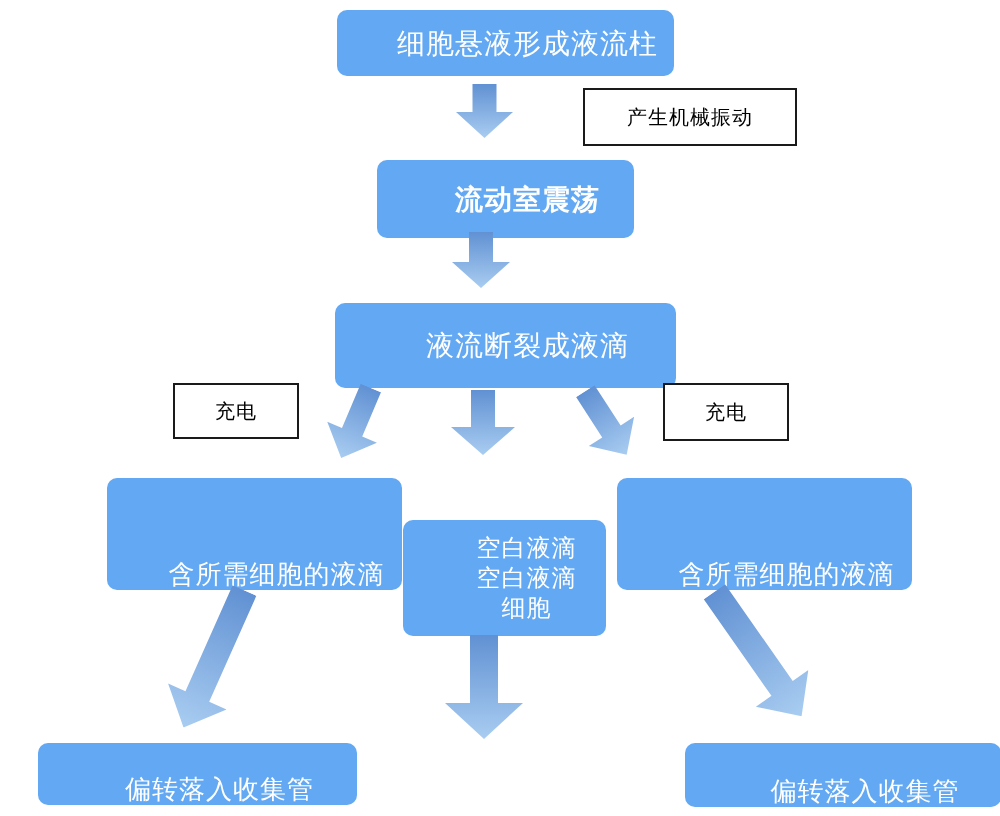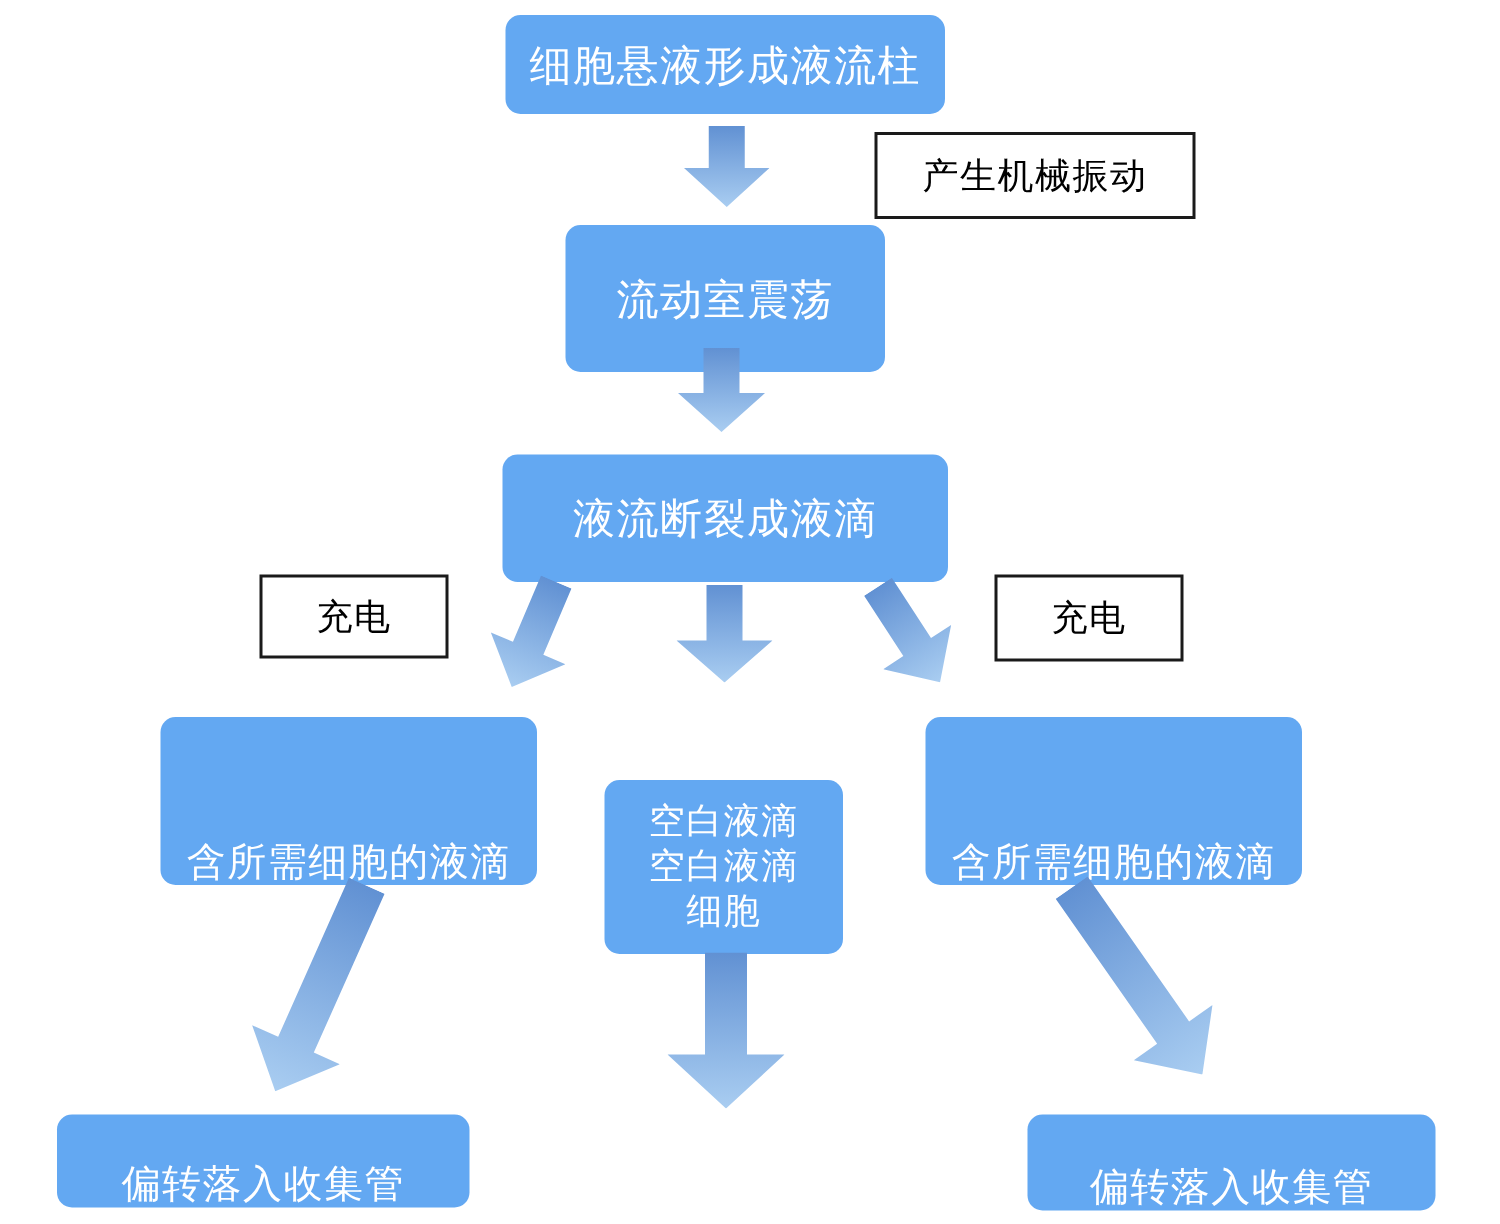--- a/index.html
+++ b/index.html
@@ -4,29 +4,29 @@
 <style>
   html,body { margin:0; padding:0; background:#ffffff; }
   .canvas {
     position:relative; width:1000px; height:816px; background:#ffffff;
     font-family:"Liberation Sans", sans-serif; overflow:hidden;
   }
   .node {
     position:absolute; background:var(--node-fill, #63a8f2);
     color:var(--node-text, #ffffff); border-radius:10px;
     display:flex; align-items:center; justify-content:center;
-    text-align:center; letter-spacing:1px; line-height:1.25;
+    text-align:center; letter-spacing:1px; line-height:1.25;padding-left:44px;
   }
   .fs28 { font-size:28px; }
   .fs26 { font-size:26px;align-items:flex-end; }
   .fs24 { font-size:24px; }
   .ann {
     position:absolute; background:#ffffff;
     border:2px solid var(--label-border, #1a1a1a);
-    color:var(--label-text, #000000); font-size:24px;
+    color:var(--label-text, #000000); font-size:20px;
     display:flex; align-items:center; justify-content:center;
     text-align:center; letter-spacing:1px;
   }
   .arrow { position:absolute; }
   .arrow svg { display:block; }
 </style>
 </head>
 <body>
 
 <div class="canvas">
@@ -44,21 +44,21 @@
       </linearGradient>
         </defs>
       <polygon points="16.5,0 40.5,0 40.5,28 57,28 28.5,54 0,28 16.5,28" fill="url(#g1)"></polygon>
     </svg>
   </div>
 
   <div class="ann" style="left:583px; top:88px; width:210px; height:54px;">
     <span>产生机械振动</span>
   </div>
 
-  <div class="node fs28" style="left:377px; top:150px; width:213px; height:98px;">
+  <div class="node fs28" style="left:377px; top:160px; width:213px; height:78px;font-weight:bold;">
     <span>流动室震荡</span>
   </div>
 
   <div class="arrow" style="left:452px; top:232px; width:58px; height:56px;">
     <svg width="58" height="56" viewBox="0 0 58 56">
       <defs>
           <linearGradient id="g2" x1="0" y1="0" x2="0" y2="1">
         <stop offset="0" stop-color="#6191d3"></stop>
         <stop offset="1" stop-color="#a9cdf1"></stop>
       </linearGradient>

